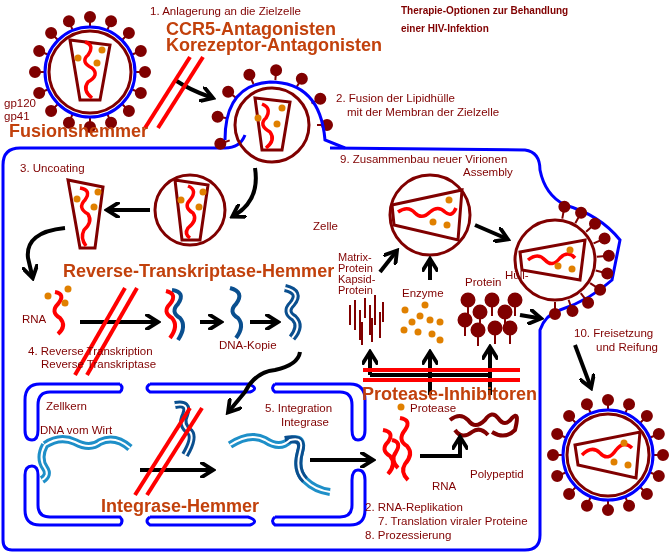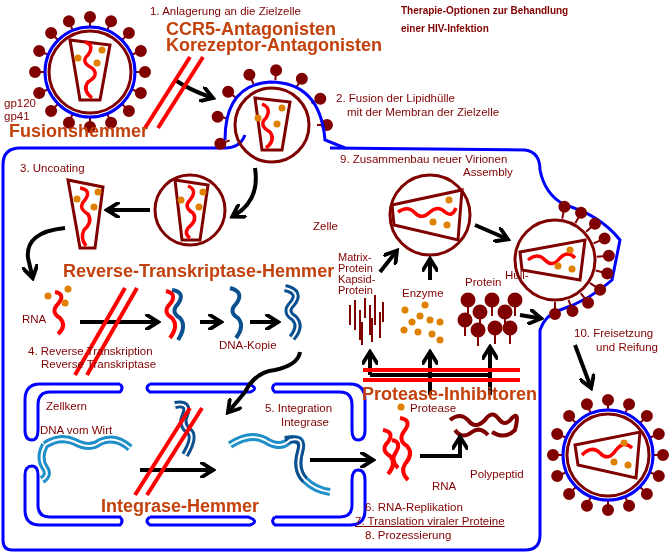--- a/index.html
+++ b/index.html
@@ -371,20 +371,20 @@
 <div class="lbl small" style="left:40px;top:424px;">DNA vom Wirt</div>
 <div class="lbl step" style="left:265px;top:402px;">5. Integration</div>
 <div class="lbl step" style="left:281px;top:416px;">Integrase</div>
 <div class="lbl inh" style="left:101px;top:497px;">Integrase-Hemmer</div>
 
 <div class="lbl inh" style="left:362px;top:385px;">Protease-Inhibitoren</div>
 <div class="lbl small" style="left:410px;top:402px;">Protease</div>
 <div class="lbl small" style="left:470px;top:468px;text-align:center;">Polypeptid</div>
 <div class="lbl small" style="left:432px;top:480px;">RNA</div>
 
-<div class="lbl step" style="left:365px;top:501px;">6. RNA-Replikation</div>
-<div class="lbl step" style="left:355px;top:515px;text-decoration:underline;">7. Translation viraler Proteine</div>
+<div class="lbl step" style="left:365px;top:501px;">2. RNA-Replikation</div>
+<div class="lbl step" style="left:378px;top:515px;">7. Translation viraler Proteine</div>
 <div class="lbl step" style="left:365px;top:529px;">8. Prozessierung</div>
 
 <div class="lbl step" style="left:574px;top:327px;">10. Freisetzung</div>
 <div class="lbl step" style="left:596px;top:341px;">und Reifung</div>
 
 <div class="lbl copy" style="left:535px;top:570px;">© Bernhard Peter 2006</div>
 
 </body></html>

